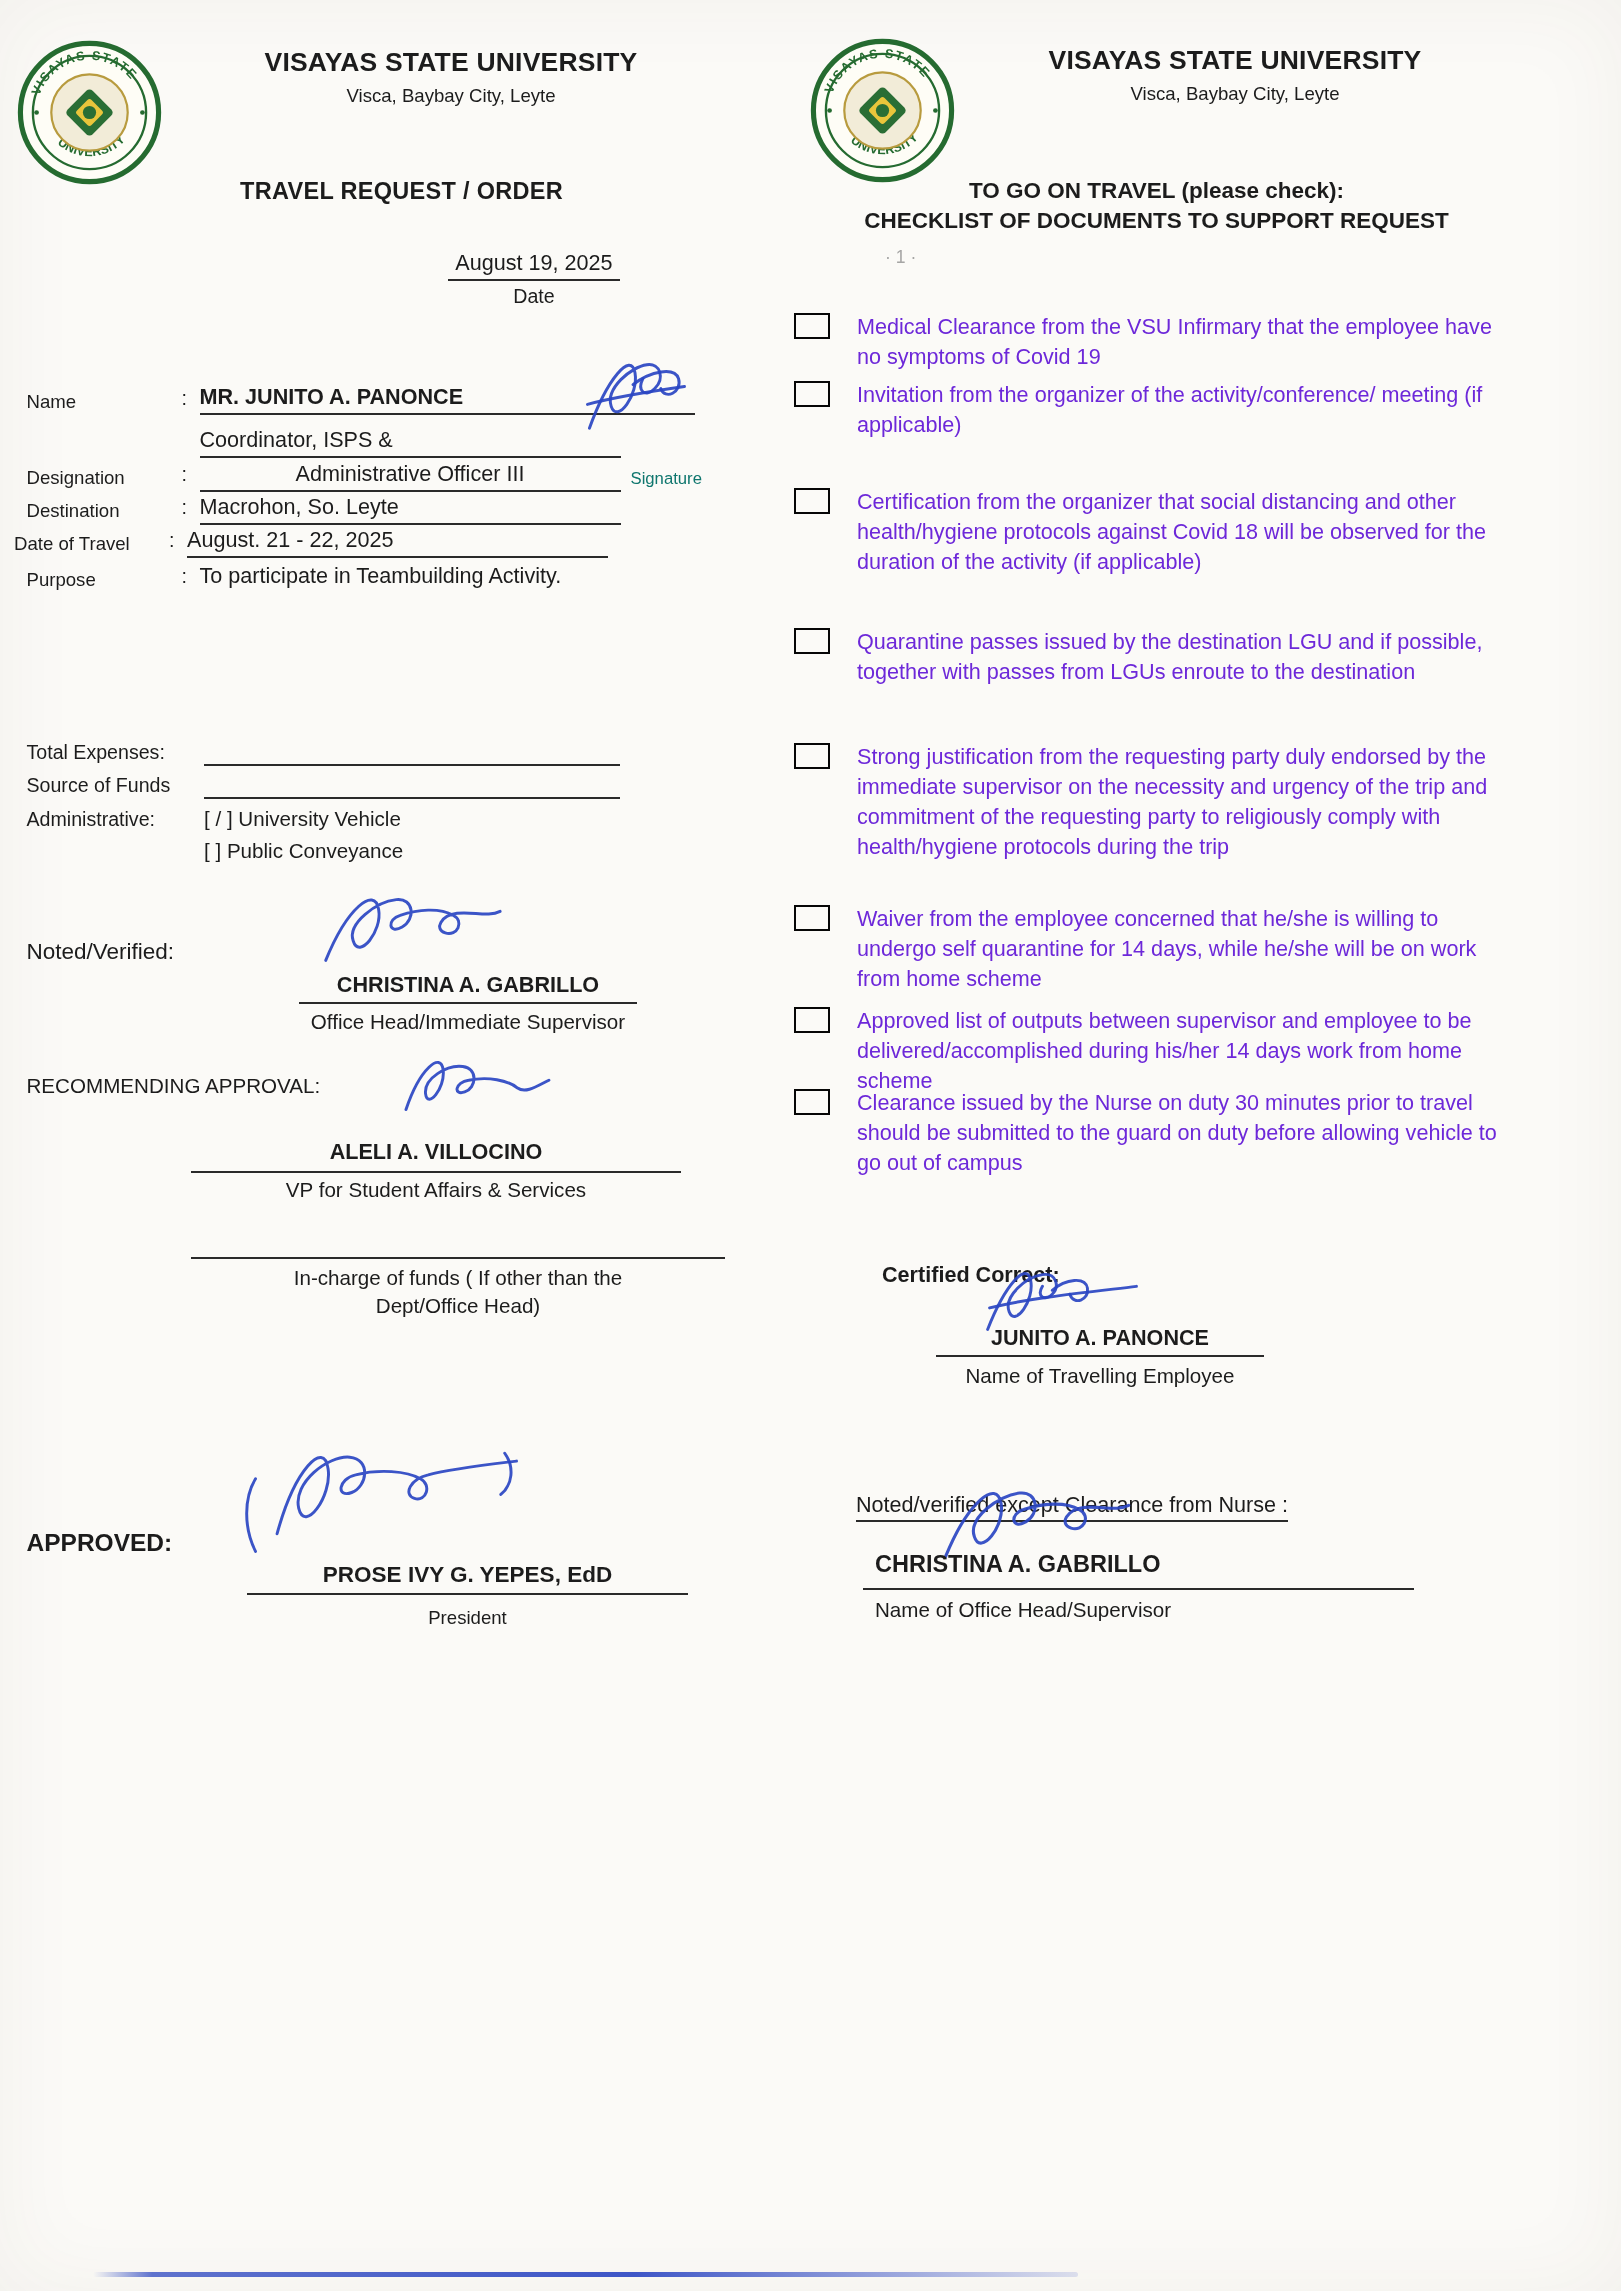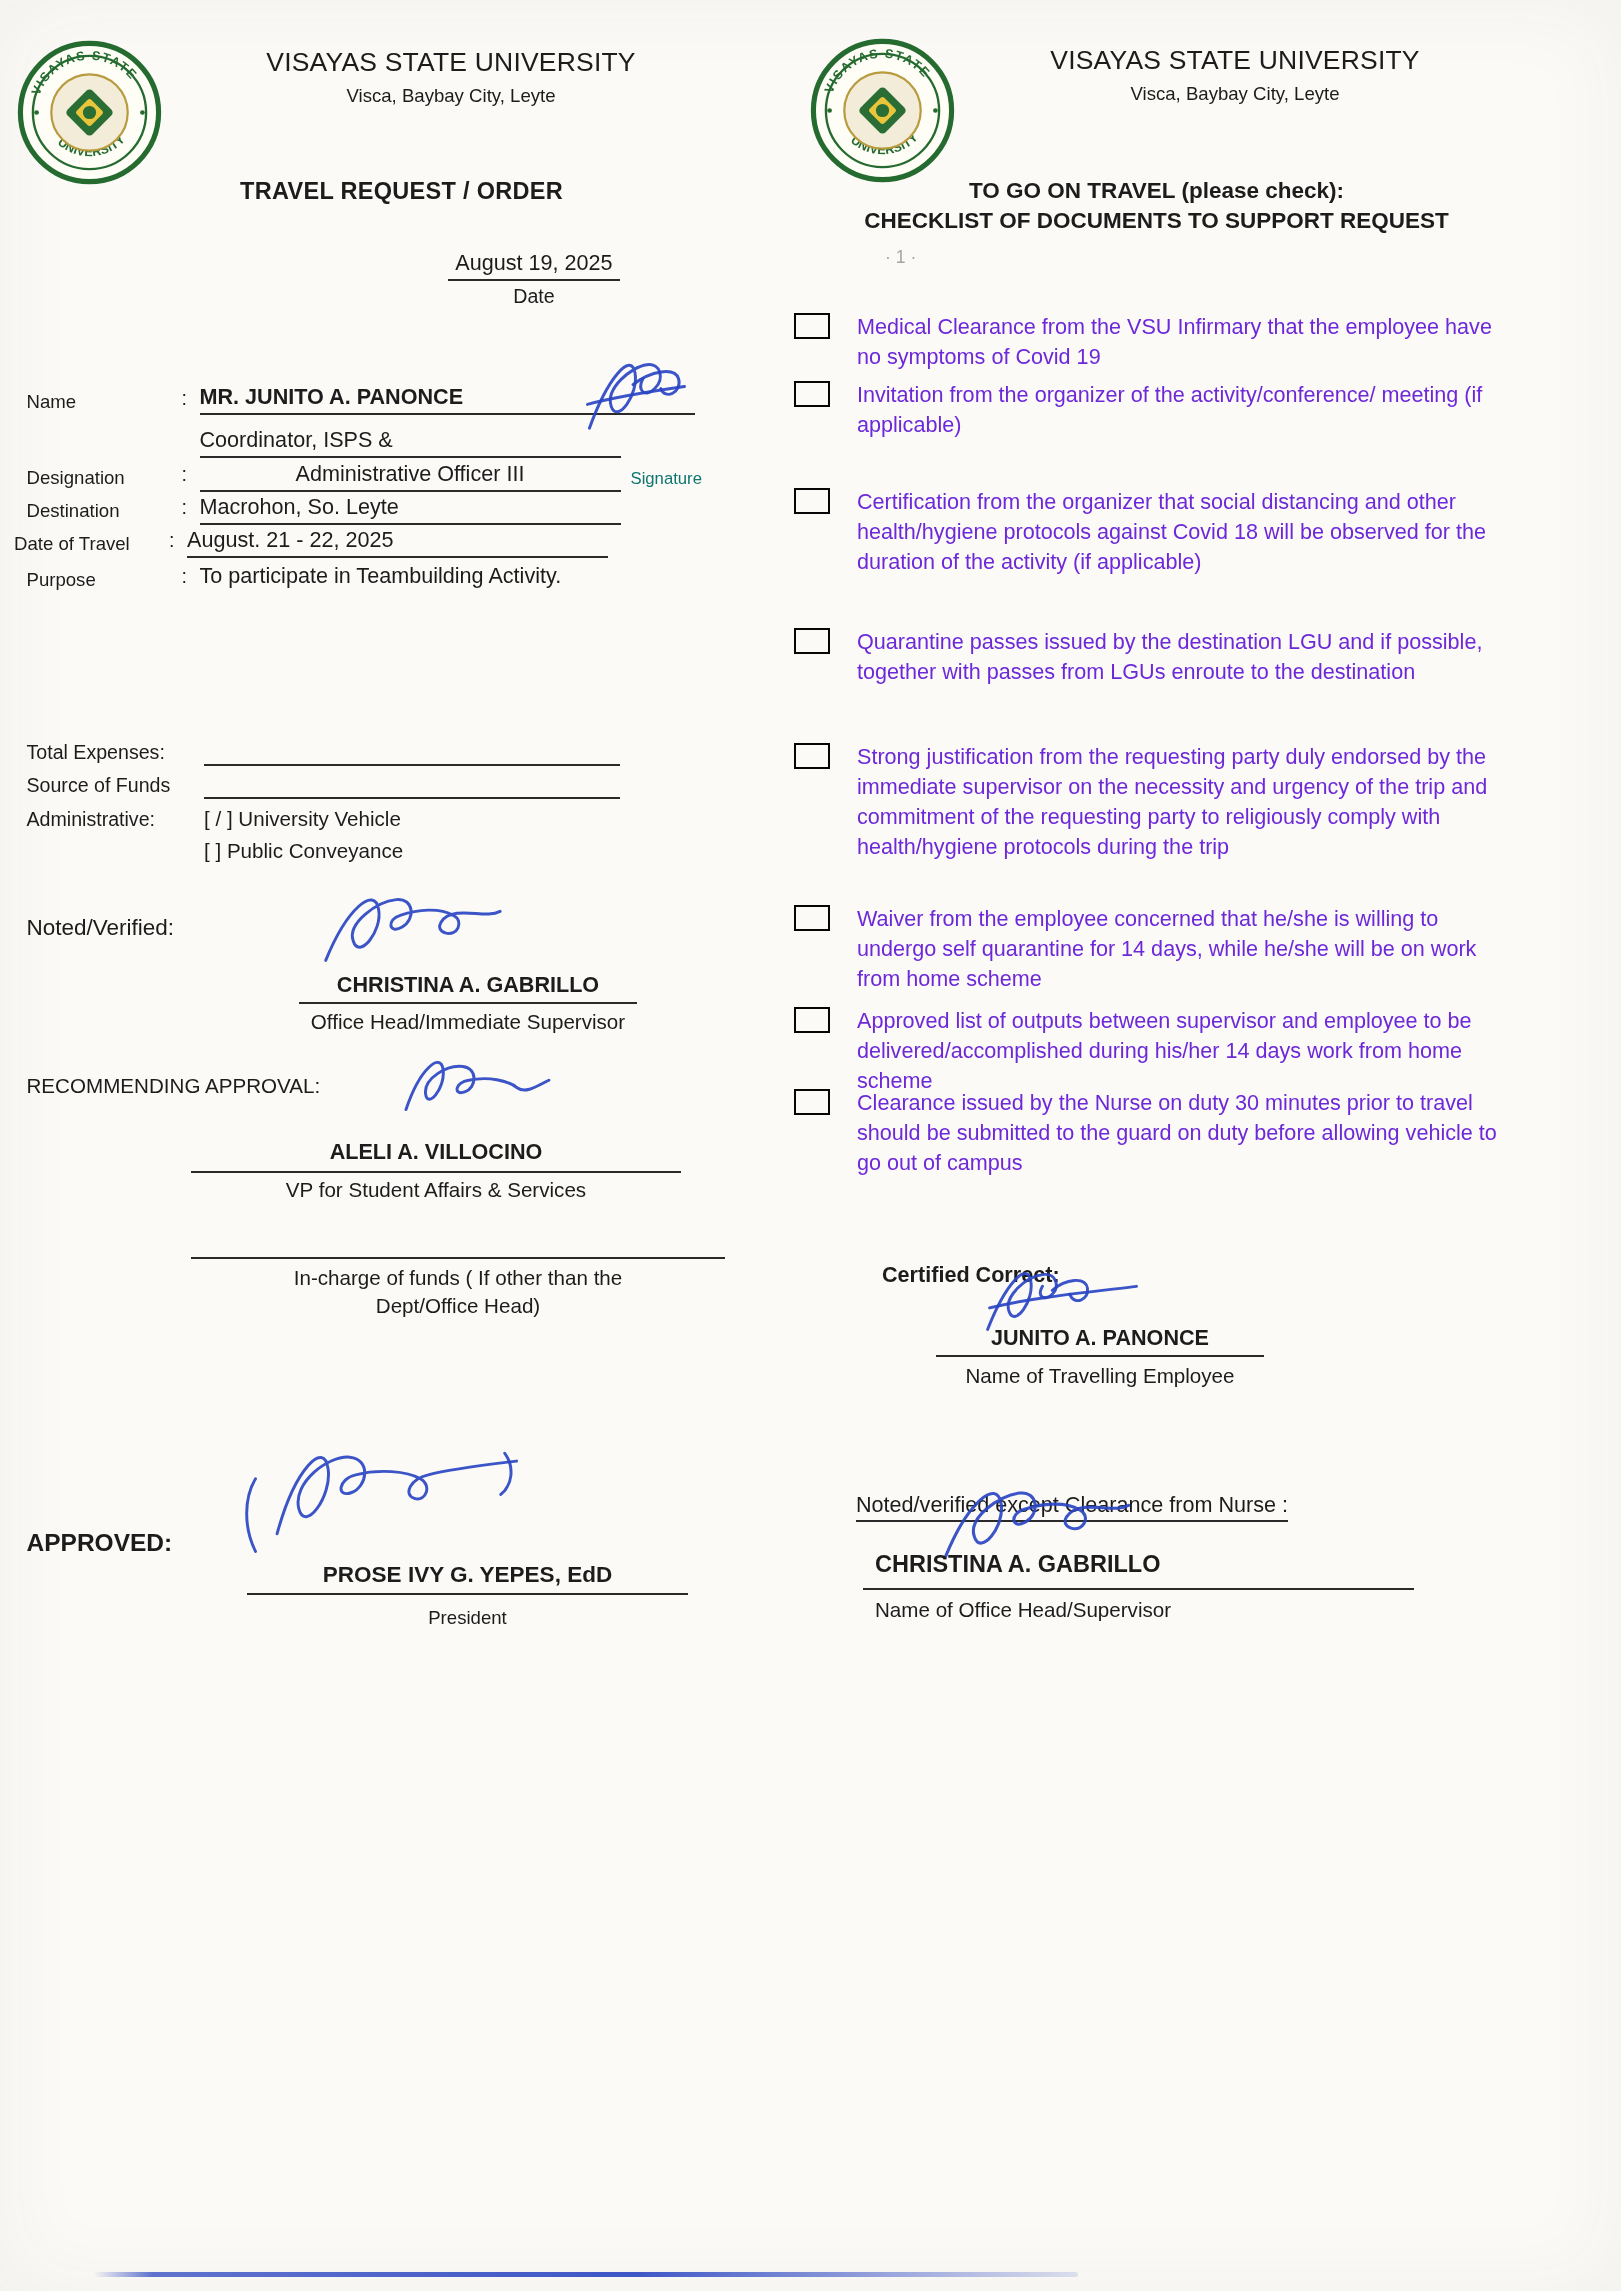--- a/index.html
+++ b/index.html
@@ -3,21 +3,21 @@
 <meta charset="utf-8">
 <style>
   * { margin:0; padding:0; box-sizing:border-box; }
   html,body { width:1621px; height:2292px; }
   body { background:#e9e7e3; font-family:"Liberation Sans", sans-serif; color:#1c1c1c; }
   .paper { position:relative; width:1621px; height:2292px; background:#fbfaf7;
            overflow:hidden; box-shadow: inset 0 0 88px rgba(70,62,48,.05); }
   .abs { position:absolute; }
   .center { text-align:center; }
   .bold { font-weight:700; }
-  .uni-name { font-size:26.5px; font-weight:400; letter-spacing:0.2px; }
+  .uni-name { font-size:26.5px; font-weight:700; letter-spacing:0.2px; }
   .uni-addr { font-size:18.6px; margin-top:6.9px; }
   .form-title { font-size:23.5px; font-weight:700; letter-spacing:0.3px; }
   .u { border-bottom:2px solid #2a2a2a; }
   .uline { border-bottom:2px solid #2a2a2a; height:0; }
   .flabel { font-size:18.6px; }
   .fcolon { font-size:19.6px; }
   .fvalue { font-size:21.6px; padding-bottom:2.9px; display:inline-block; }
   .small-cap { font-size:16.7px; color:#0f766e; }
   .exp-label { font-size:19.6px; }
   .opt { font-size:20.6px; }
@@ -113,21 +113,21 @@
   <div class="abs exp-label" style="left:26.5px; top:741px;">Total Expenses:</div>
   <div class="abs uline" style="left:204px; top:764px; width:416px;"></div>
 
   <div class="abs exp-label" style="left:26.5px; top:774px;">Source of Funds</div>
   <div class="abs uline" style="left:204px; top:797px; width:416px;"></div>
 
   <div class="abs exp-label" style="left:26.5px; top:808px;">Administrative:</div>
   <div class="abs opt" style="left:204px; top:807px;">[ / ]  University Vehicle</div>
   <div class="abs opt" style="left:204px; top:839px;">[    ]  Public Conveyance</div>
 
-  <div class="abs" style="left:26.5px; top:915px; font-size:22.5px;text-align:right;">Noted/Verified:</div>
+  <div class="abs" style="left:26.5px; top:939px; font-size:22.5px;text-align:right;">Noted/Verified:</div>
   <svg class="abs sig" style="left:312px; top:878px;" width="196" height="103" viewBox="0 0 200 105">
     <path d="M14 84 C36 30 64 8 68 32 C72 54 48 84 42 64 C36 46 66 24 86 22 C104 20 106 42 92 50 C78 58 76 42 90 38 C108 32 130 30 144 38 C156 44 148 60 136 56 C124 52 132 38 148 36 C164 34 180 40 192 34"></path>
   </svg>
   <div class="abs center sig-name u" style="left:299px; top:972px; width:338px;">CHRISTINA A. GABRILLO</div>
   <div class="abs center sig-title" style="left:245px; top:1010px; width:446px;">Office Head/Immediate Supervisor</div>
 
   <div class="abs" style="left:26.5px; top:1074px; font-size:20.6px;">RECOMMENDING APPROVAL:</div>
   <svg class="abs sig" style="left:392px; top:1043px;" width="167" height="93" viewBox="0 0 170 95">
     <path d="M14 68 C28 26 50 8 52 28 C54 46 36 68 34 52 C32 36 56 22 72 24 C88 26 86 46 74 50 C62 54 64 40 78 38 C98 34 118 38 128 46 C136 52 148 44 160 38"></path>
   </svg>

